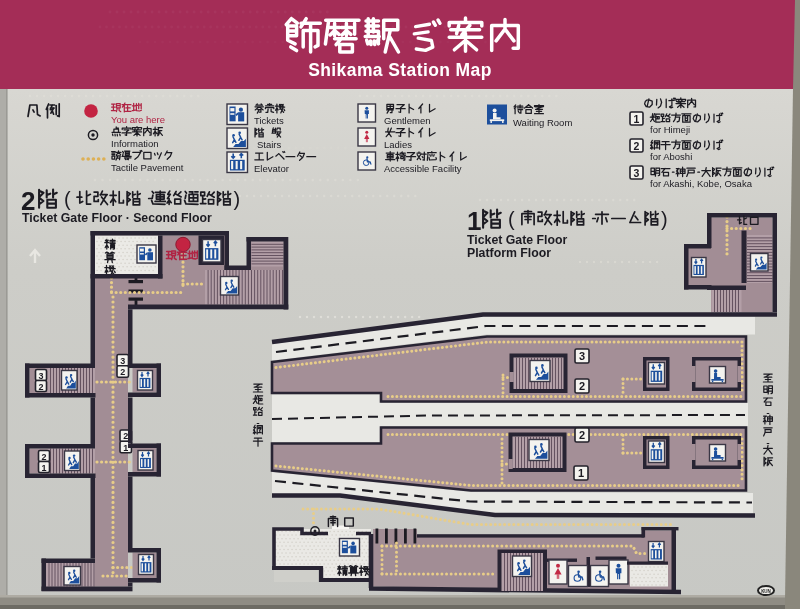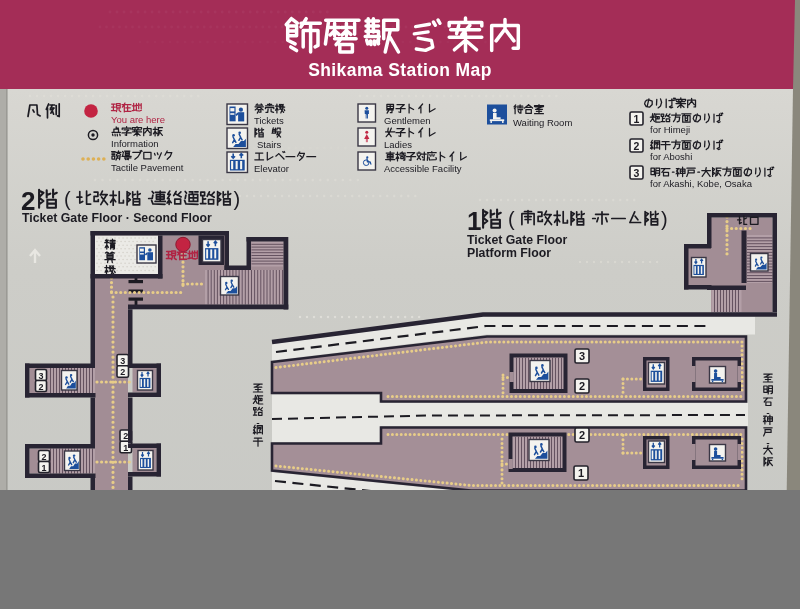--- a/index.html
+++ b/index.html
@@ -1,14 +1,14 @@
 <!DOCTYPE html>
 <html><head><meta charset="utf-8"><style>
 html,body{margin:0;padding:0;background:#777;}
-#page{position:relative;width:800px;height:490px;overflow:hidden;font-family:"Liberation Sans",sans-serif;}
+#page{position:relative;width:800px;height:609px;overflow:hidden;font-family:"Liberation Sans",sans-serif;}
 </style></head><body>
 <div id="page">
 <svg width="800" height="609" viewBox="0 0 800 609" xmlns="http://www.w3.org/2000/svg">
 
 <rect x="0" y="0" width="800" height="609" fill="#cfcfca"></rect>
 <rect x="0" y="89" width="800" height="520" fill="url(#bodygrad)"></rect>
 <defs>
         <linearGradient id="bodygrad" x1="0" y1="0" x2="0" y2="1">
           <stop offset="0" stop-color="#d8d7d2"></stop>
           <stop offset="0.35" stop-color="#cdcdc8"></stop>

